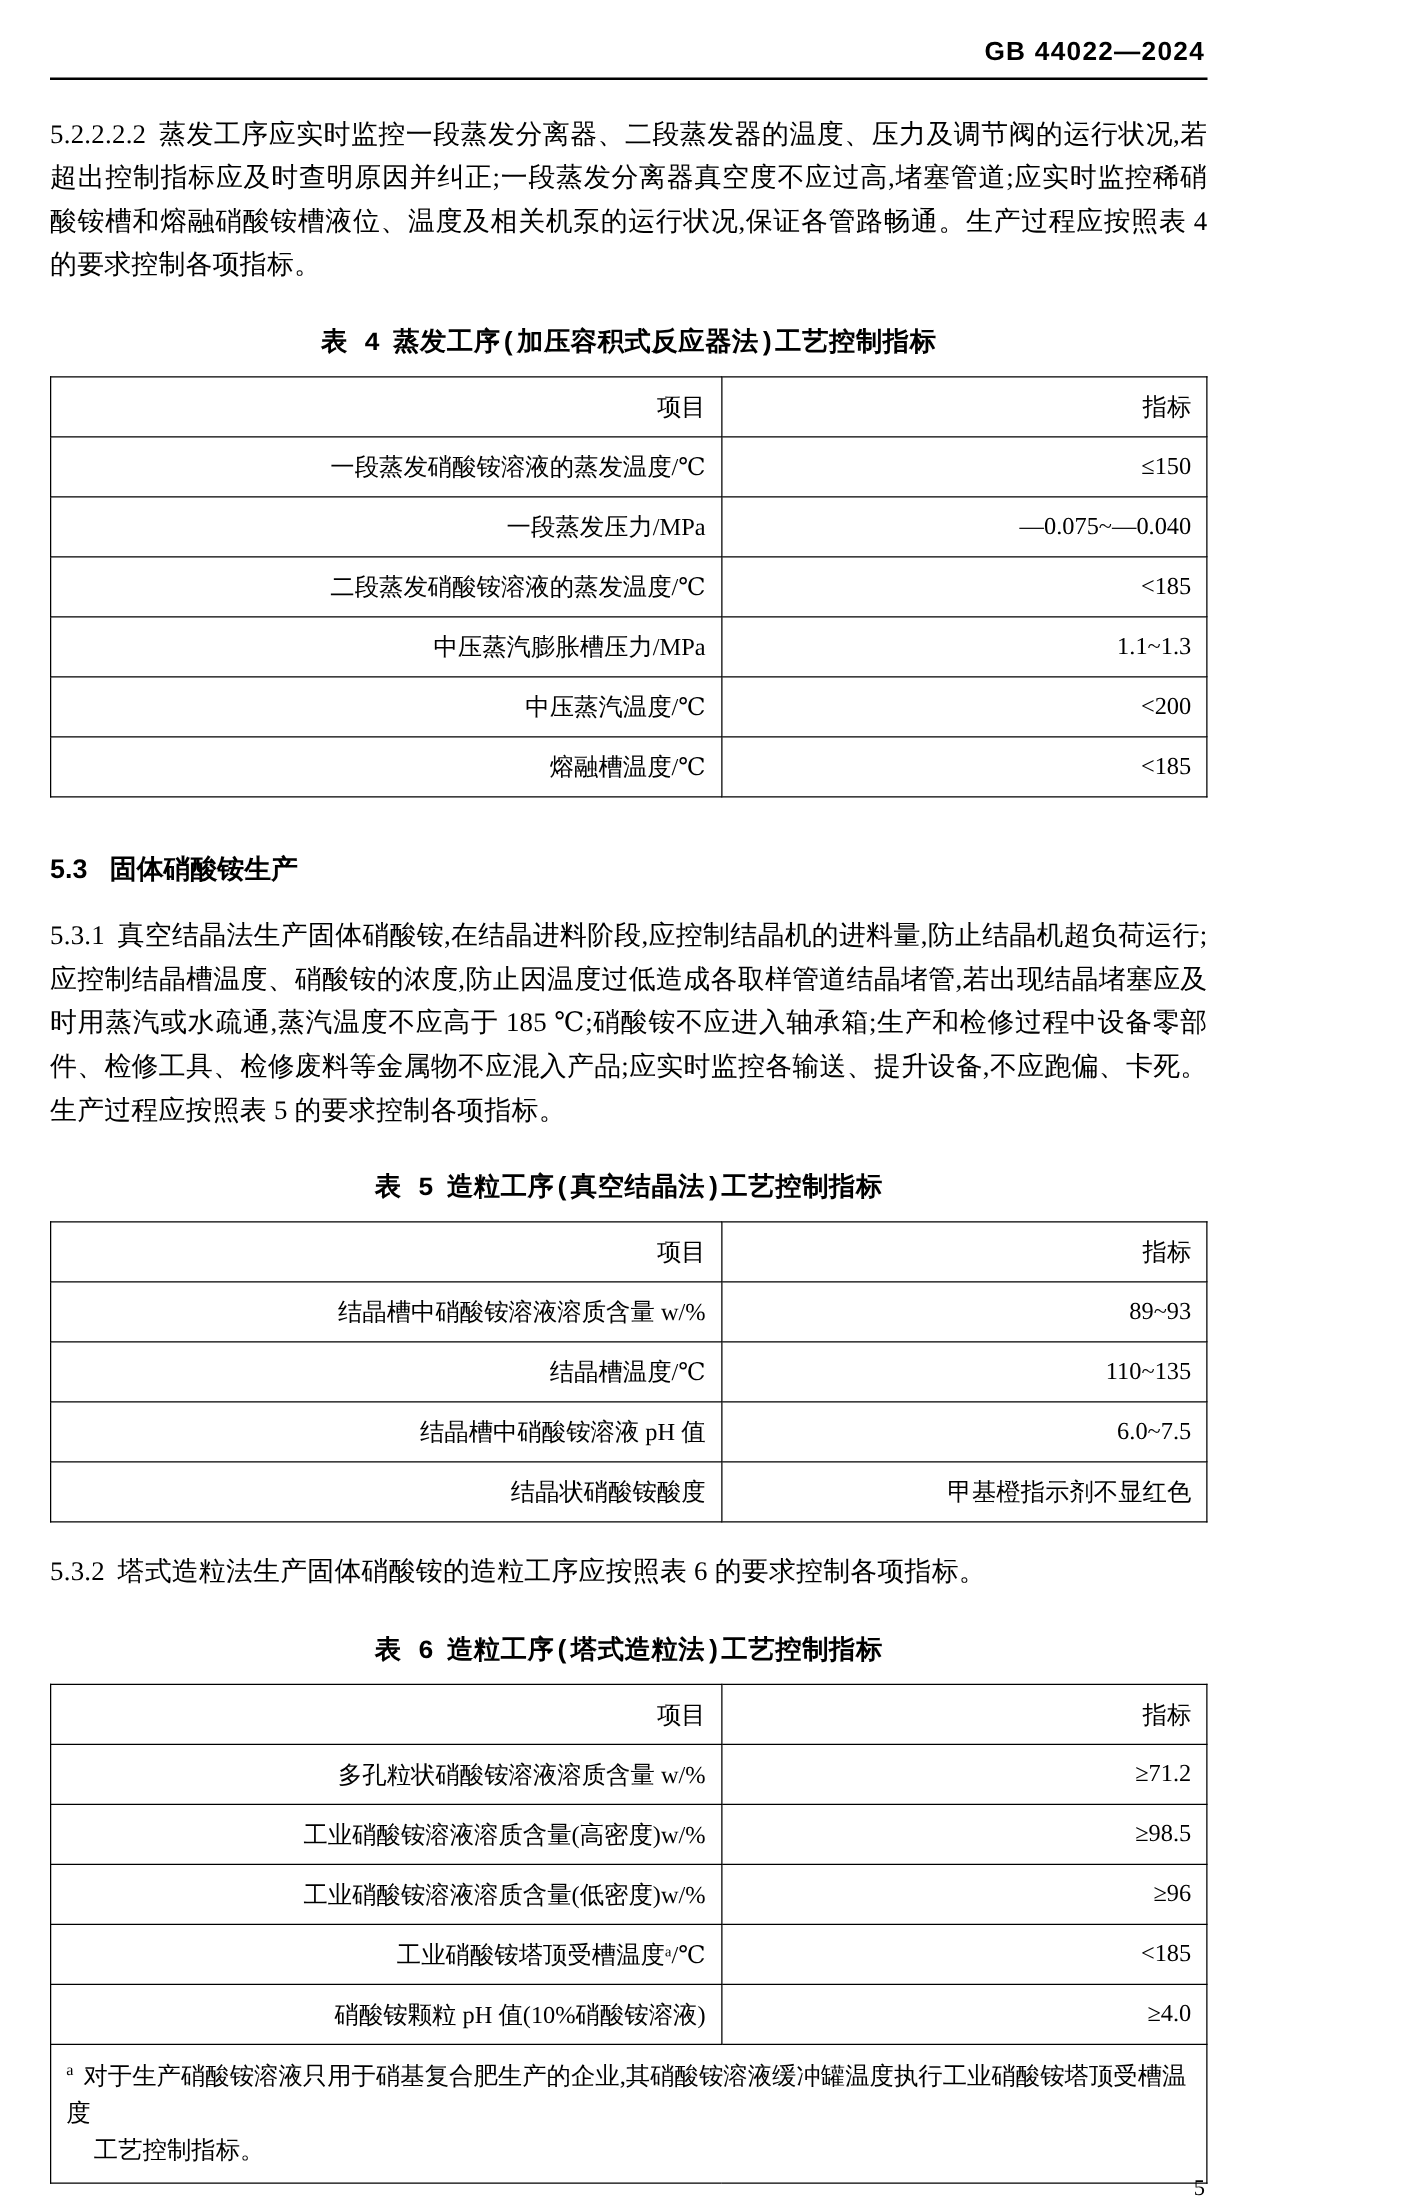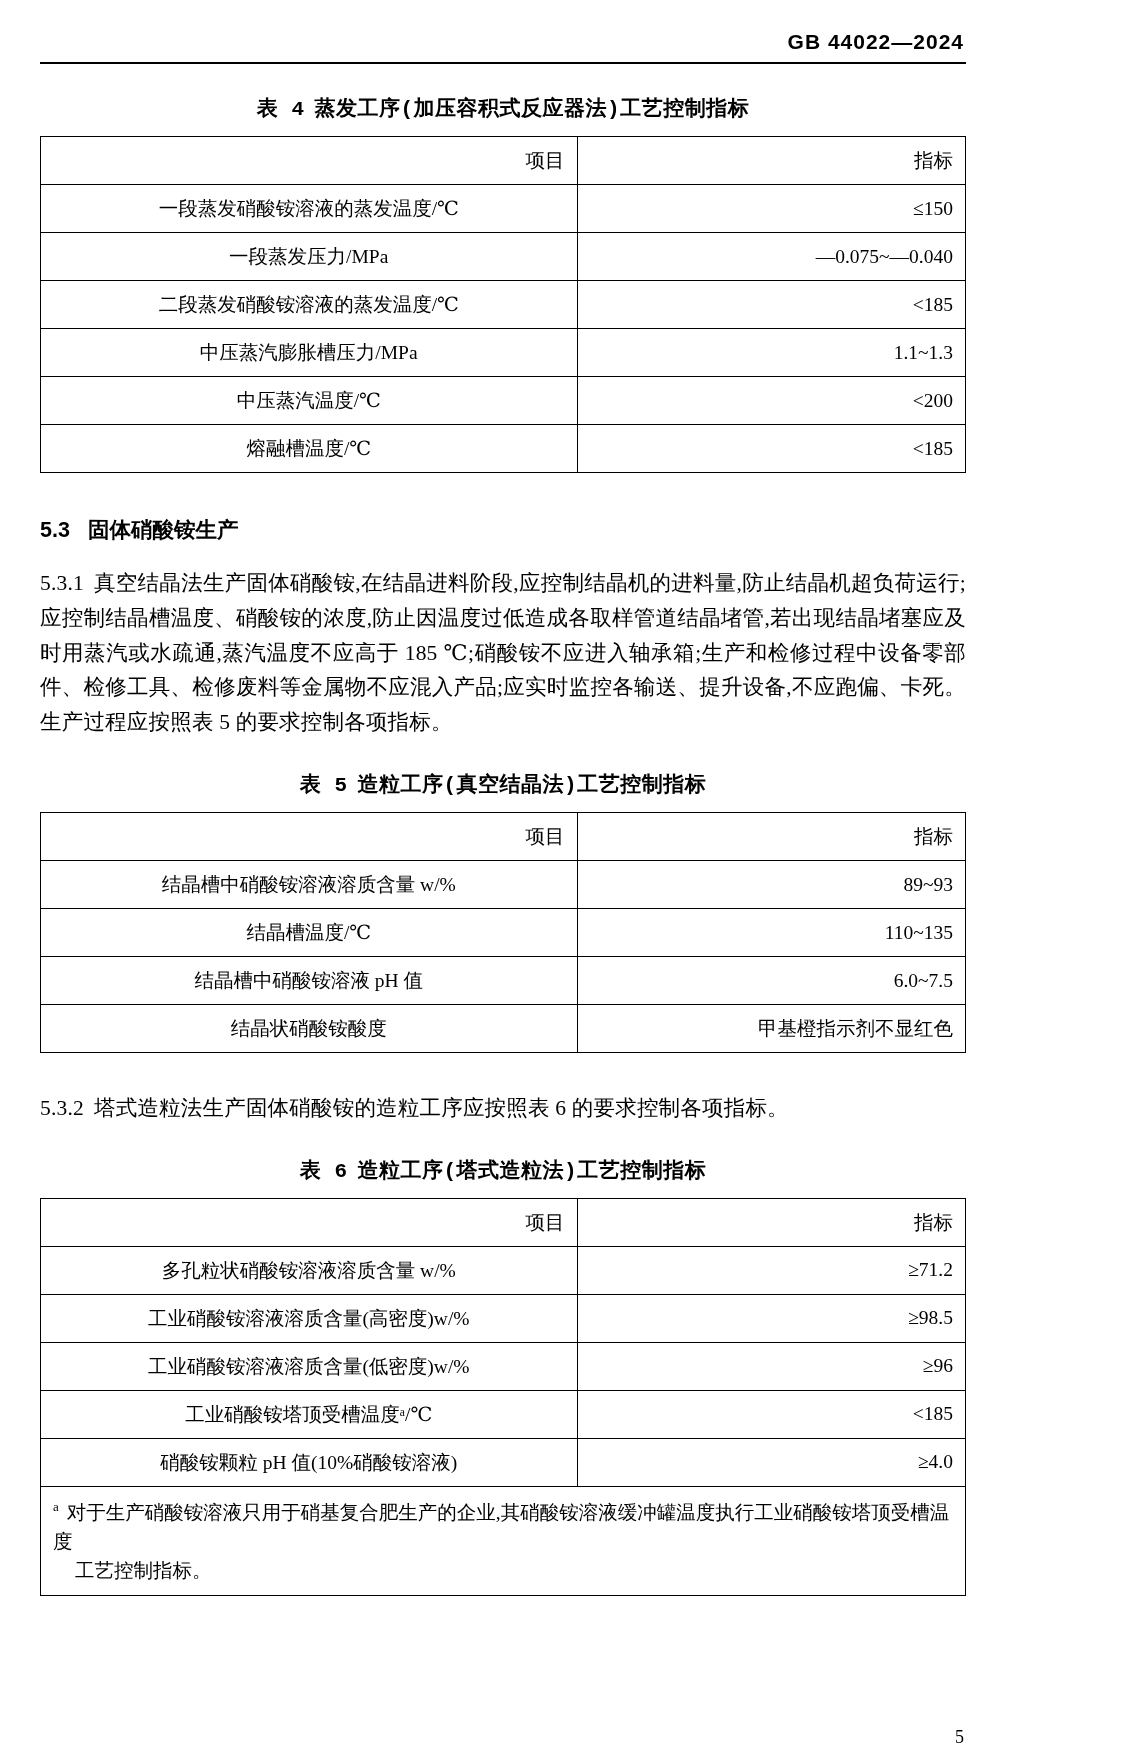--- a/index.html
+++ b/index.html
@@ -76,21 +76,21 @@
     border: 1px solid #000;
     font-size: 19.5px;
     padding: 10px 12px;
     font-family: "Liberation Serif", "DejaVu Serif", serif;
   }
   table.spec th {
     text-align: right;
     font-weight: normal;
   }
   table.spec td.item {
-    text-align: center;
+    text-align: right;
   }
   table.spec td.val {
     text-align: right;
   }
   table.spec col.c1 { width: 58%; }
   table.spec col.c2 { width: 42%; }
   td.footnote {
     font-size: 18px;
     line-height: 1.5;
     text-align: left;
@@ -119,20 +119,23 @@
 </head>
 <body>
 
 <div class="page">
 
   <div class="header">
     <span>GB 44022—2024</span>
   </div>
   <div class="rule"></div>
 
+  <p class="body-text">
+    <span class="clause-num">5.2.2.2.2</span><span>蒸发工序应实时监控一段蒸发分离器、二段蒸发器的温度、压力及调节阀的运行状况,若超出控制指标应及时查明原因并纠正;一段蒸发分离器真空度不应过高,堵塞管道;应实时监控稀硝酸铵槽和熔融硝酸铵槽液位、温度及相关机泵的运行状况,保证各管路畅通。生产过程应按照表 4 的要求控制各项指标。</span>
+  </p>
 
   <div class="table-caption">
     <span class="tnum">表 4</span><span>蒸发工序(加压容积式反应器法)工艺控制指标</span>
   </div>
 
   <table class="spec">
     <colgroup>
         <col class="c1">
         <col class="c2">
       </colgroup>
@@ -206,21 +209,21 @@
         <td class="item">结晶槽中硝酸铵溶液 pH 值</td>
         <td class="val">6.0~7.5</td>
       </tr>
       <tr>
         <td class="item">结晶状硝酸铵酸度</td>
         <td class="val">甲基橙指示剂不显红色</td>
       </tr>
     </tbody>
   </table>
 
-  <p class="body-text" style="margin-top:38px;">
+  <p class="body-text" style="margin-top:22px;">
     <span class="clause-num">5.3.2</span><span>塔式造粒法生产固体硝酸铵的造粒工序应按照表 6 的要求控制各项指标。</span>
   </p>
 
   <div class="table-caption">
     <span class="tnum">表 6</span><span>造粒工序(塔式造粒法)工艺控制指标</span>
   </div>
 
   <table class="spec">
     <colgroup>
         <col class="c1">

